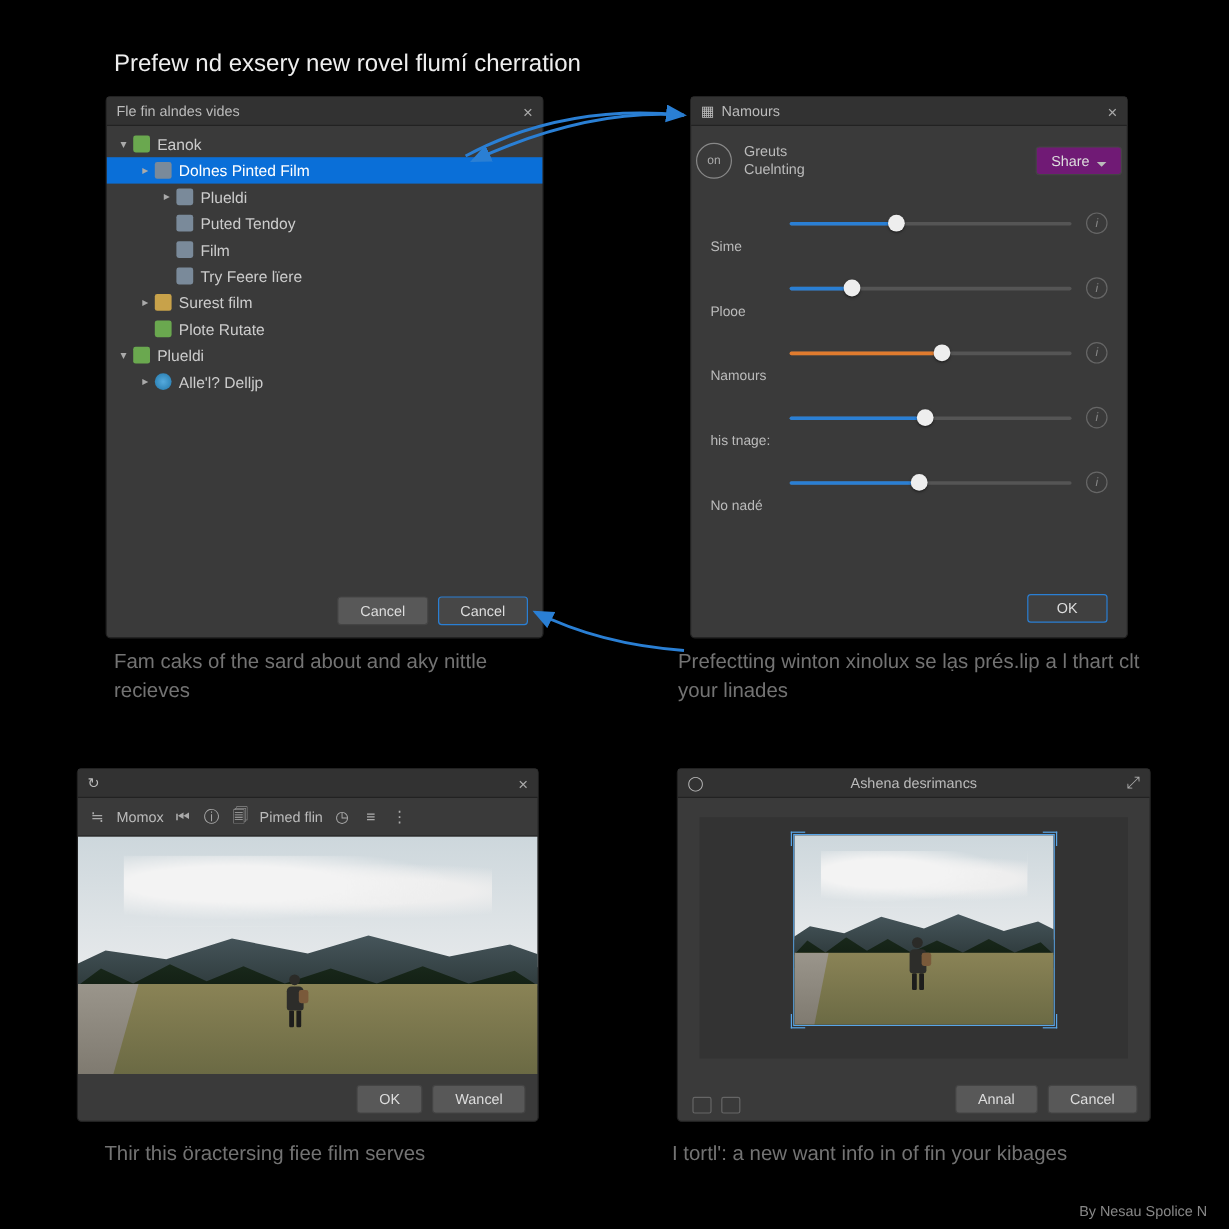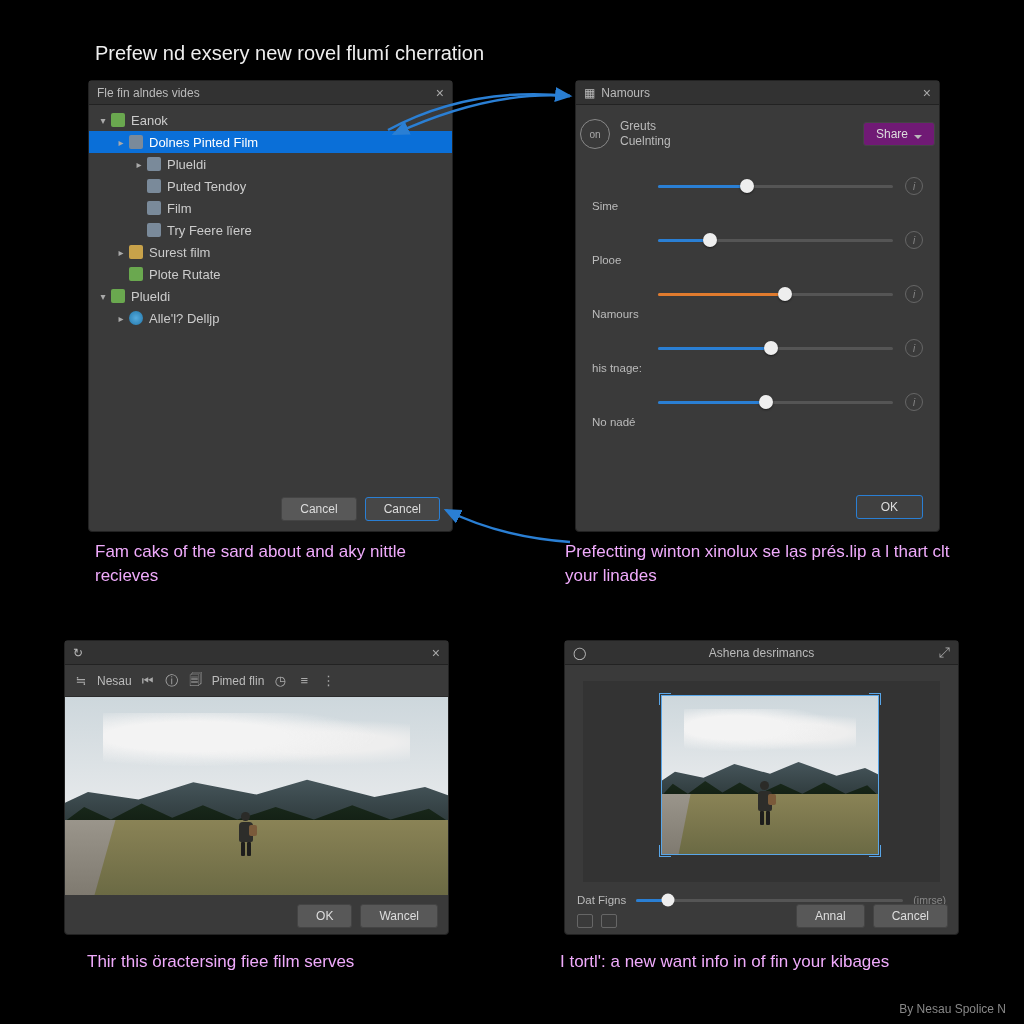--- a/index.html
+++ b/index.html
@@ -41,21 +41,21 @@
   .slider .fill { position:absolute; left:0; top:0; bottom:0; background:#2a7fd4; border-radius:2px; }
   .slider.orange .fill{background:#e07b2e;}
   .slider .thumb { position:absolute; top:50%; width:14px; height:14px; background:#eee; border-radius:50%; transform:translate(-50%,-50%); box-shadow:0 1px 2px rgba(0,0,0,.5);}
   .sinfo { width:18px; height:18px; border:1px solid #666; border-radius:50%; font-size:10px; color:#888; display:flex; align-items:center; justify-content:center; font-style:italic; cursor:pointer;}
   .okbtn { position:absolute; right:16px; bottom:12px; border:1px solid #2a7fd4; background:#404040; color:#ddd; padding:4px 24px; font-size:12px; border-radius:3px; cursor:pointer;}
 
   
   .arrow{position:absolute;pointer-events:none;}
 
   
-  .cap{position:absolute;font-size:17px;color:#f0abfc;line-height:24px;}
+  .cap{position:absolute;font-size:17px;color:#737373;line-height:24px;}
 
   
   #p3 { top: 640px; left: 64px; width: 385px; height: 295px; }
   .toolbar { display:flex; align-items:center; height:32px; padding:0 8px; gap:8px; font-size:12px; color:#bbb; border-bottom:1px solid #2b2b2b; }
   .toolbar .tb-ic{width:16px;height:16px;display:inline-flex;align-items:center;justify-content:center;color:#aaa;font-size:13px;cursor:pointer;}
   .preview { margin:0; height:198px; background:#222; position:relative; overflow:hidden; }
   .sky{position:absolute;inset:0 0 45% 0;background:linear-gradient(#cdd7dc,#e6e9eb);}
   .cloud{position:absolute;top:8%;left:10%;width:80%;height:30%;background:radial-gradient(ellipse at 30% 40%,#f3f3f3 0 30%,transparent 60%),radial-gradient(ellipse at 70% 50%,#eee 0 25%,transparent 55%);}
   .mtn{position:absolute;left:-5%;right:-5%;top:38%;height:25%;background:linear-gradient(#4a5a60,#2f3b3d);clip-path:polygon(0 80%,10% 40%,22% 55%,35% 20%,50% 45%,62% 15%,78% 50%,90% 30%,100% 60%,100% 100%,0 100%);}
   .trees{position:absolute;left:0;right:0;top:52%;height:18%;background:linear-gradient(#1a2a1c,#0f1a10);clip-path:polygon(0 60%,5% 20%,12% 55%,20% 10%,28% 50%,36% 15%,45% 55%,55% 20%,65% 55%,75% 15%,85% 55%,95% 25%,100% 60%,100% 100%,0 100%);}
@@ -241,21 +241,21 @@
 
 <div class="cap" style="top:540px;left:565px;width:400px">Prefectting winton xinolux se lạs prés.lip a l thart clt your linades</div>
 
 <div id="p3" class="panel">
   <div class="titlebar">
     <span style="margin-right:auto">↻</span>
     <span class="close">×</span>
   </div>
   <div class="toolbar">
     <span class="tb-ic">≒</span>
-    <span>Nesau</span>
+    <span>Momox</span>
     <span class="tb-ic">⏮</span>
     <span class="tb-ic">ⓘ</span>
     <span class="tb-ic">🗐</span>
     <span>Pimed flin</span>
     <span class="tb-ic">◷</span>
     <span class="tb-ic">≡</span>
     <span class="tb-ic">⋮</span>
   </div>
   <div class="preview">
     <div class="sky"></div>
@@ -306,28 +306,20 @@
             <div></div>
             <div></div>
           </div>
         </div>
     </div>
     <div class="handle h-tl"></div>
     <div class="handle h-tr"></div>
     <div class="handle h-bl"></div>
     <div class="handle h-br"></div>
   </div>
-  <div class="p4bar">
-    <span>Dat Figns</span>
-    <div class="bslider">
-      <div class="bfill" id="p4fill" style="width: 12%;"></div>
-        <div class="bthumb" id="p4thumb" style="left: 12%;"></div>
-    </div>
-    <span class="hint">(imrse)</span>
-  </div>
   <div class="p4foot">
     <span class="smic"></span>
     <span class="smic"></span>
   </div>
   <div class="btnrow2">
     <button class="btn">Annal</button>
     <button class="btn">Cancel</button>
   </div>
 </div>
 

